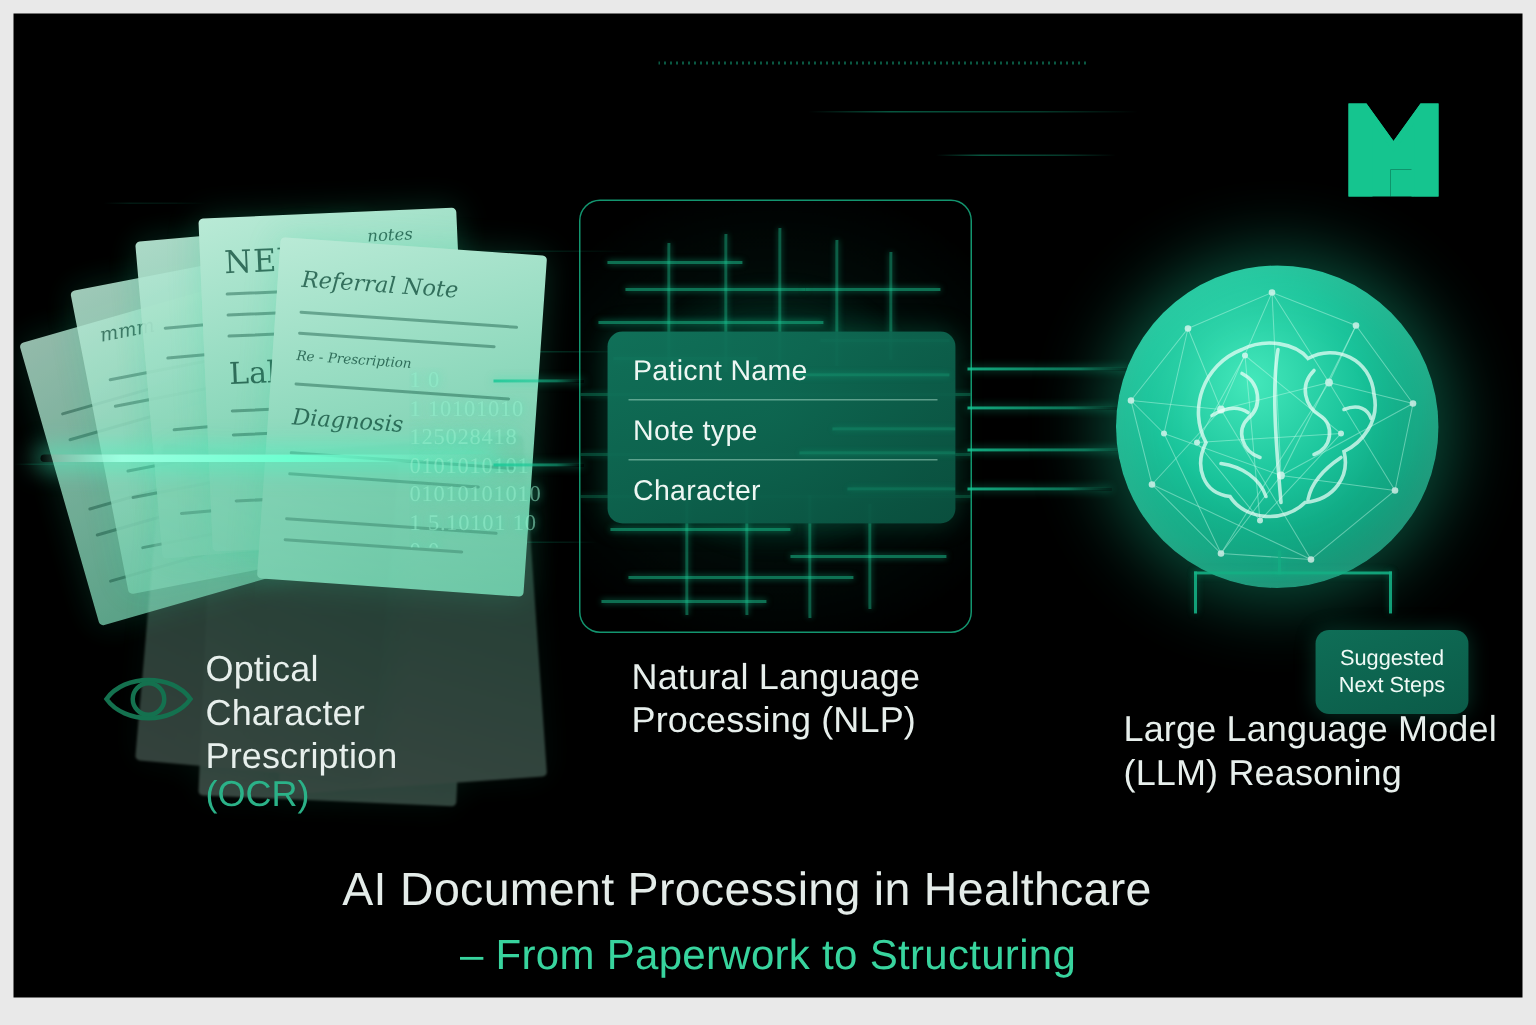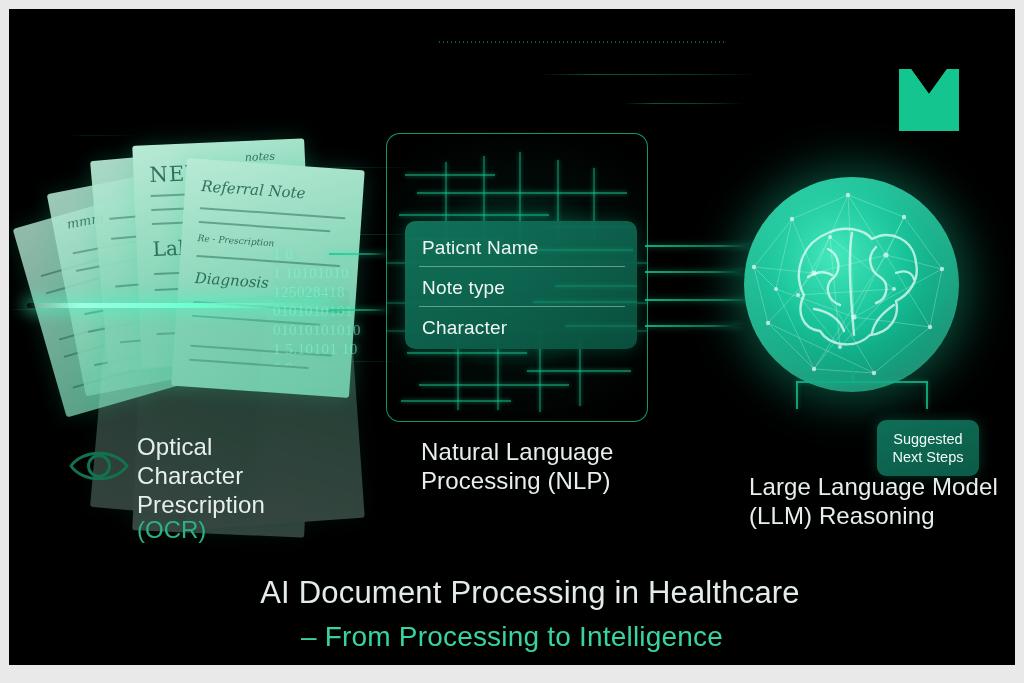--- a/index.html
+++ b/index.html
@@ -264,21 +264,20 @@
   
   .foot-main {
     position: absolute;
     left: 0;
     top: 566px;
     width: 978px;
     text-align: center;
     color: #e4ece9;
     font-size: 31px;
     letter-spacing: .2px;
-    margin-left: 32px;
   }
   .foot-sub {
     position: absolute;
     left: 0;
     top: 612px;
     width: 1006px;
     text-align: center;
     color: #38d49e;
     font-size: 28px;
     letter-spacing: .2px;
@@ -494,21 +493,21 @@
 Prescription</div>
     <div class="ocr-paren" style="left:128px; top:507px;">(OCR)</div>
 
     <div class="label-title" style="left:412px; top:428px; width:280px;">Natural Language
 Processing (NLP)</div>
 
     <div class="label-title" style="left:692px; top:463px; width:270px;margin-left:48px;">Large Language Model
 (LLM) Reasoning</div>
 
     <div class="foot-main">AI Document Processing in Healthcare</div>
-    <div class="foot-sub">– From Processing to Intelligence</div>
+    <div class="foot-sub">– From Paperwork to Structuring</div>
 
     <svg class="logo" viewBox="0 0 64 66">
       <path d="M2 64 V2 H14 L32 27 L50 2 H62 V64 H44 V46 H30 V32 L32 34 L46 15 V64 H44 V46 H30 V64 H18 V15 L30 32 V64 Z" fill="#15c58f"></path>
       <path d="M2 2 H14 L32 27 L50 2 H62 V64 H46 V15 L32 34 L18 15 V64 H2 Z" fill="#15c58f"></path>
       <path d="M46 46 H30 V64 H46 Z" fill="#15c58f"></path>
     </svg>
 
   </div>
 </div>
 

